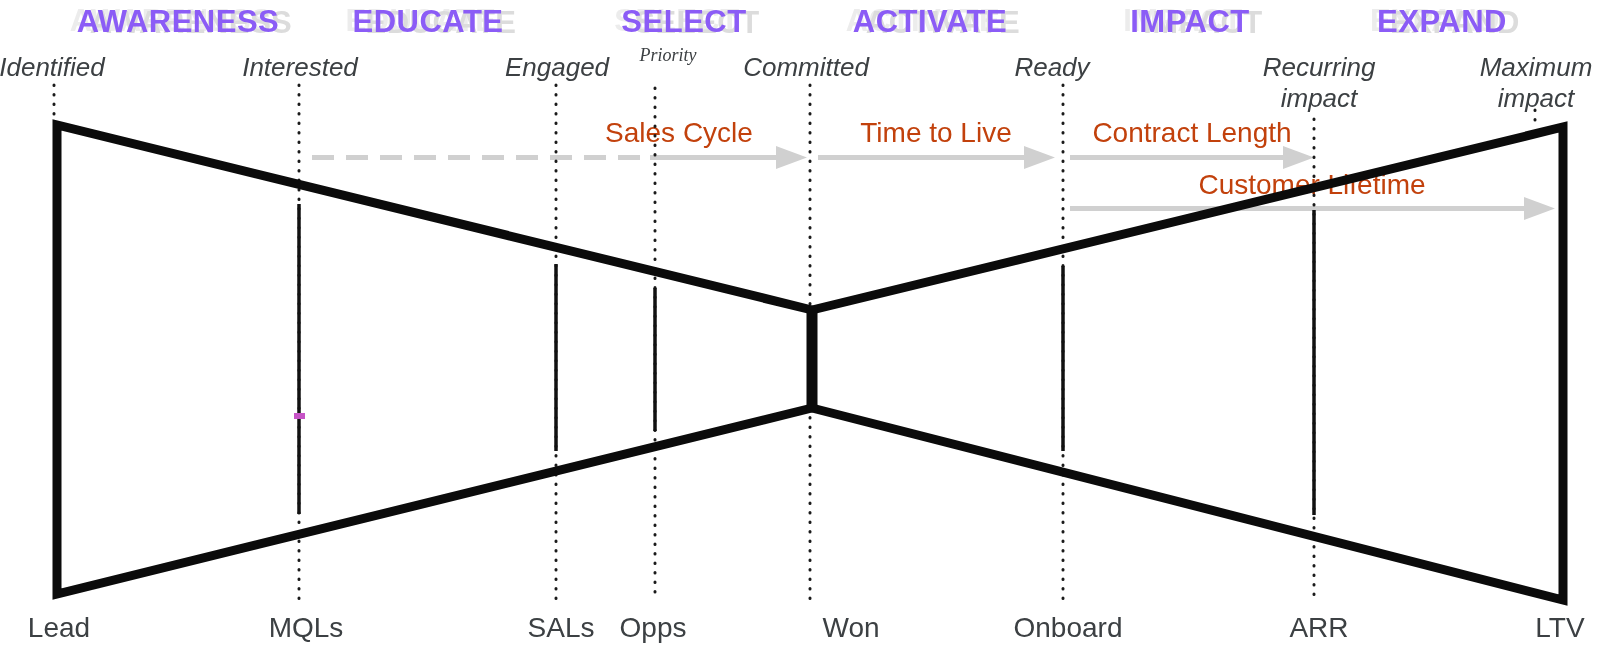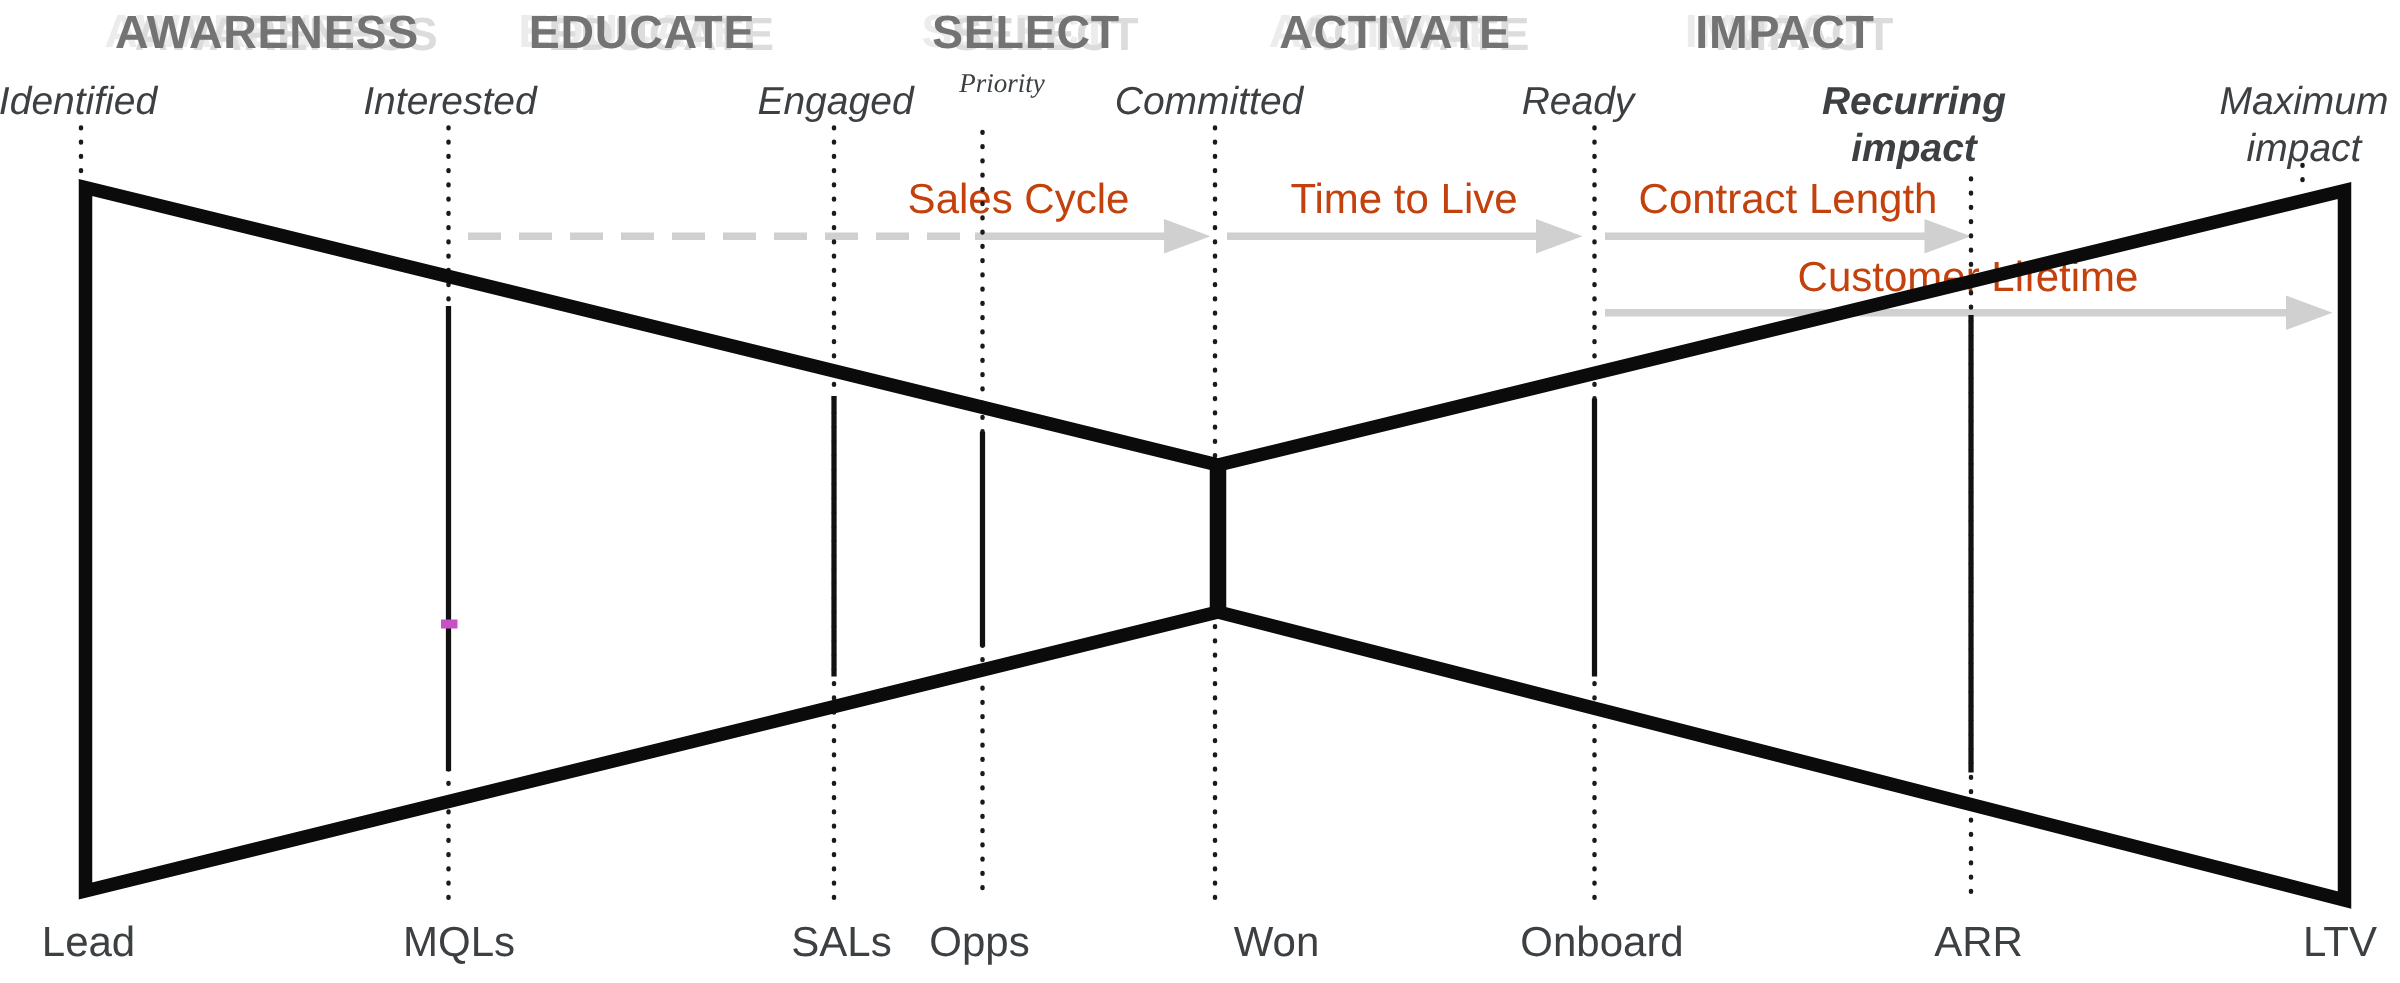--- a/index.html
+++ b/index.html
@@ -6,21 +6,21 @@
   #canvas{
     position:relative;width:1600px;height:655px;background:#ffffff;overflow:hidden;
     font-family:"Liberation Sans",sans-serif;
   }
   .layer{position:absolute;left:0;top:0;width:100%;height:100%;}
   .arrow-labels{z-index:1;}
   #diagram-svg{position:absolute;left:0;top:0;z-index:2;}
   .text-labels{z-index:3;}
   .phase{
     position:absolute;transform:translateX(-50%);
-    font-size:31px;font-weight:700;color:#737373;letter-spacing:.5px;white-space:nowrap;
+    font-size:31px;font-weight:700;color:#8b5cf6;letter-spacing:.5px;white-space:nowrap;
     text-shadow:13px 1px 0 #dcdcdc,-7px -1px 0 #ececec;
     top:5px;line-height:34px;
   }
   .stage{
     position:absolute;transform:translateX(-50%);
     font-size:26px;font-style:italic;color:#3c4043;
     white-space:pre-line;text-align:center;line-height:31px;top:52px;
   }
   .stage.small{font-size:18px;top:40px;font-family:Liberation Serif, serif;}
   .metric{
@@ -89,28 +89,29 @@
     <rect x="294" y="413" width="11" height="6" fill="#c653c6"></rect>
   </svg>
 
   <div class="layer text-labels">
 
     <span class="phase" style="left:178px;">AWARENESS</span>
     <span class="phase" style="left:428px;">EDUCATE</span>
     <span class="phase" style="left:930px;">ACTIVATE</span>
     <span class="phase" style="left:684px;">SELECT</span>
     <span class="phase" style="left:1190px;">IMPACT</span>
+    <span class="phase" style="left:1442px;">EXPAND</span>
 
     <span class="stage" style="left:52px;">Identified</span>
     <span class="stage" style="left:300px;">Interested</span>
     <span class="stage" style="left:557px;">Engaged</span>
     <span class="stage small" style="left:668px;">Priority</span>
     <span class="stage" style="left:806px;">Committed</span>
     <span class="stage" style="left:1052px;">Ready</span>
-    <span class="stage" style="left:1276px;font-weight:bold;">Recurring
+    <span class="stage" style="left:1319px;">Recurring
 impact</span>
     <span class="stage" style="left:1536px;">Maximum
 impact</span>
 
     <span class="metric" style="left:59px;">Lead</span>
     <span class="metric" style="left:306px;">MQLs</span>
     <span class="metric" style="left:561px;">SALs</span>
     <span class="metric" style="left:653px;">Opps</span>
     <span class="metric" style="left:812px;margin-left:39px;">Won</span>
     <span class="metric" style="left:1068px;">Onboard</span>

